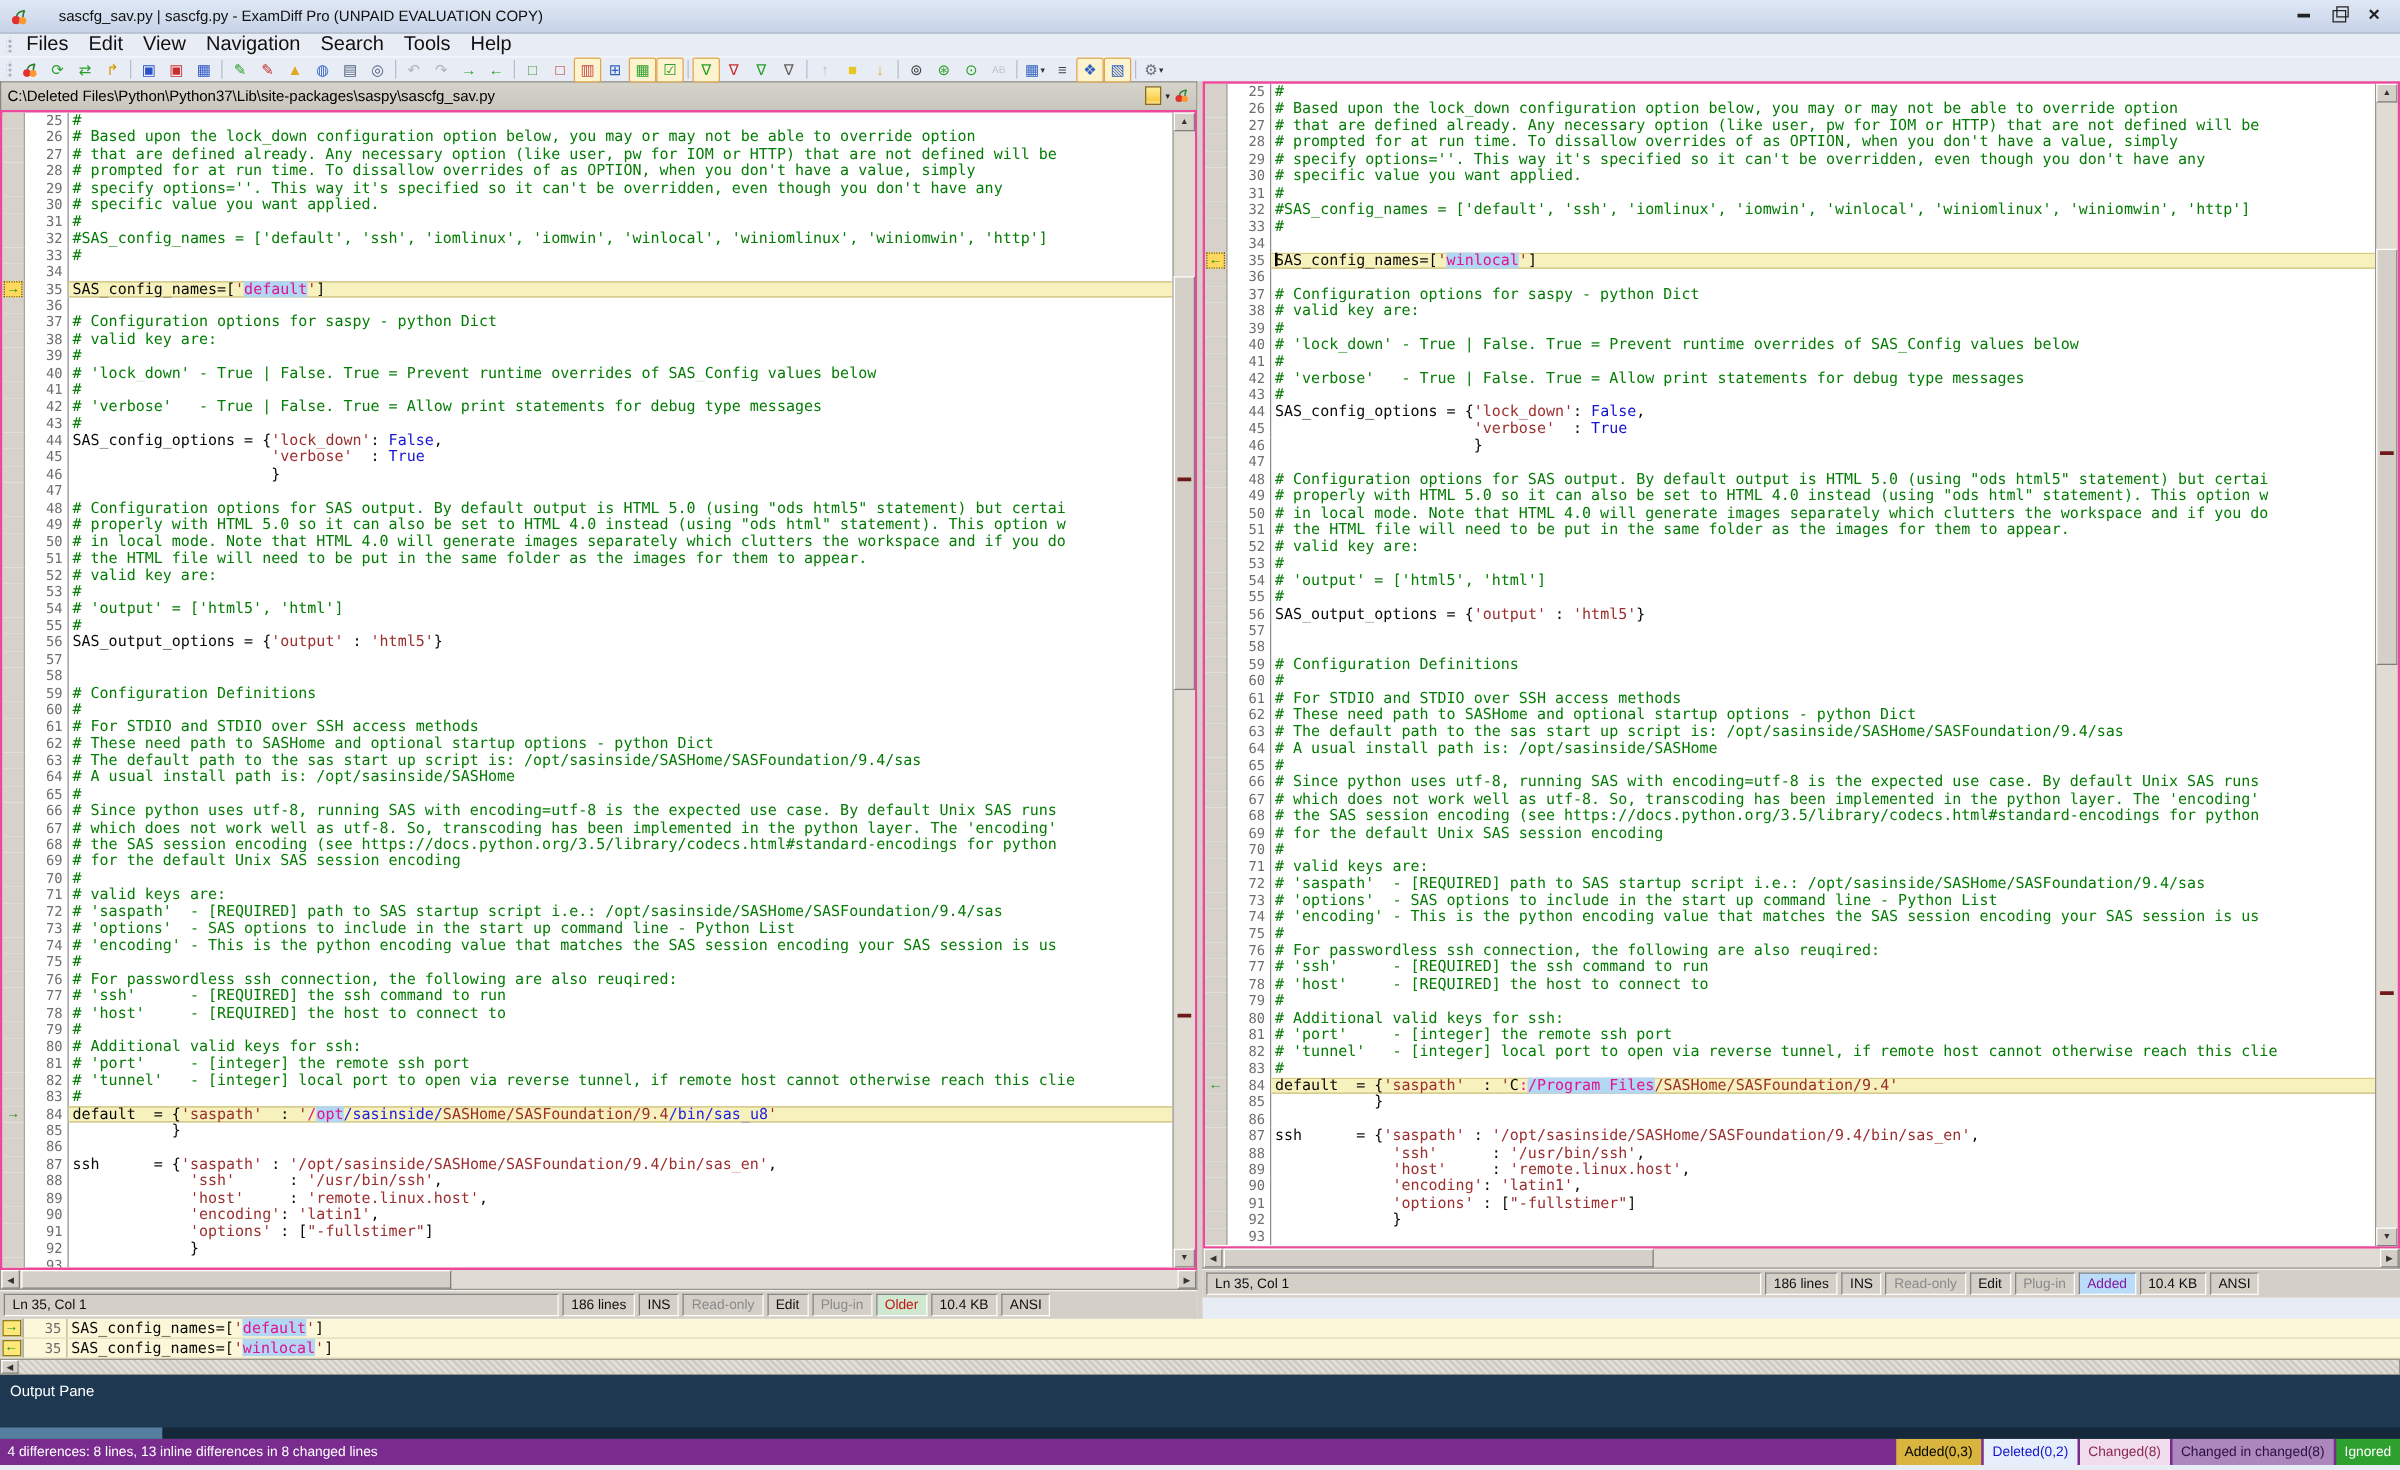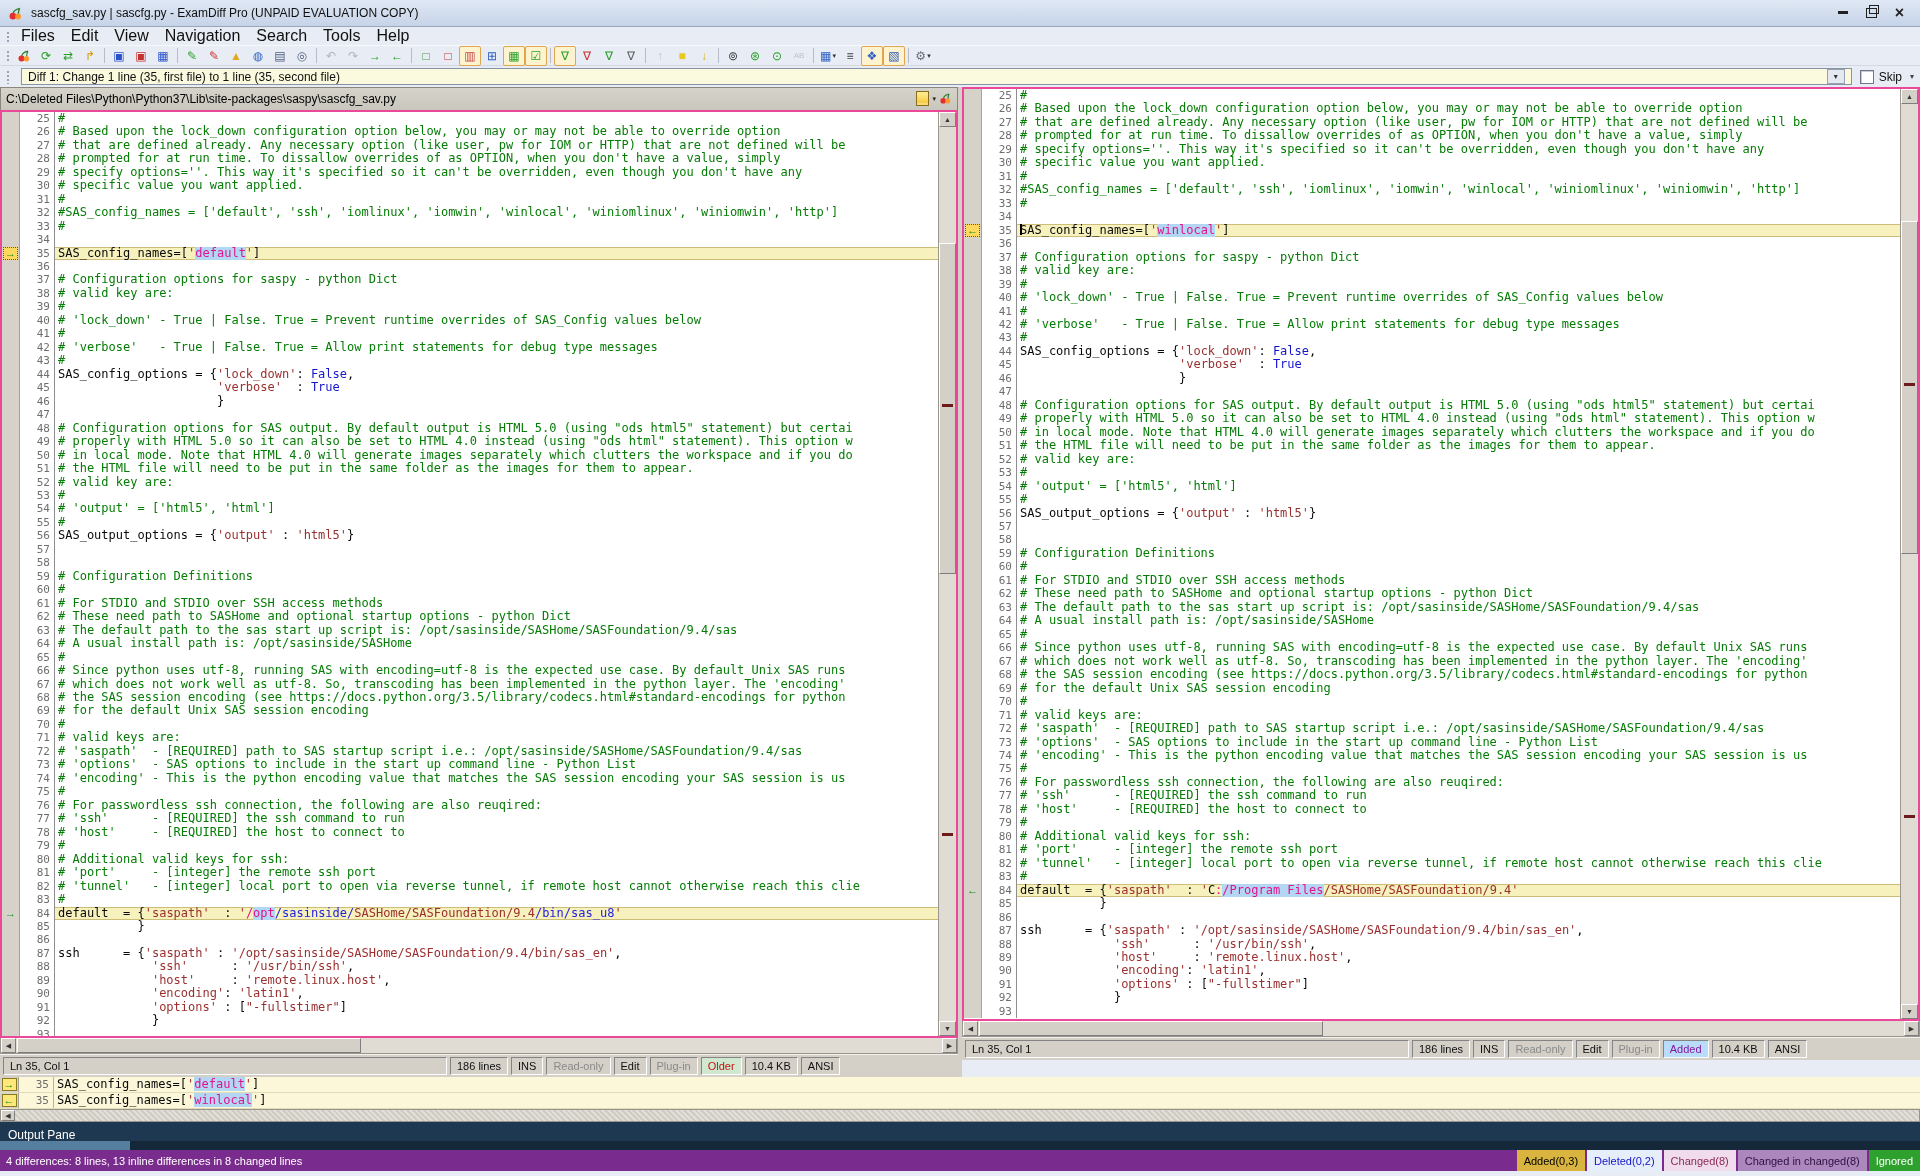--- a/index.html
+++ b/index.html
@@ -1,18 +1,18 @@
 <!DOCTYPE html>
 <html><head>
 <meta charset="utf-8">
 <style>
   html,body{margin:0;padding:0;}
   body{width:1920px;height:1176px;overflow:hidden;background:#e8ecf4;font-family:"Liberation Sans",sans-serif;-webkit-font-smoothing:none;}
   .titlebar{height:26px;background:linear-gradient(#dfe8f4,#c6d3e8);display:flex;align-items:center;padding:0 8px;border-bottom:1px solid #9aa6bc;}
-  .app-title{font-size:12px;color:#101010;margin-left:8px;}
+  .app-title{font-size:12px;color:#101010;margin-left:24px;}
   .winbtns{margin-left:auto;display:flex;align-items:center;gap:18px;padding-right:8px;}
   .wbtn{color:#222;font-size:14px;line-height:1;display:flex;align-items:flex-end;}
   .min-glyph{width:10px;height:3px;background:#222;margin-bottom:2px;}
   .restore-glyph{position:relative;width:9px;height:8px;border:1px solid #222;background:transparent;}
   .restore-glyph::before{content:"";position:absolute;top:-4px;left:2px;width:8px;height:7px;border:1px solid #222;}
   .close-glyph{font-size:16px;font-weight:bold;line-height:12px;}
   .menubar{height:18px;display:flex;align-items:center;background:#e8ecf4;padding-left:2px;}
   .grip{width:5px;height:70%;margin:0 3px;background-image:radial-gradient(#9aa2b4 1px,transparent 1.2px);background-size:4px 4px;background-position:1px 1px;}
   .menu-item{font-size:16px;padding:1px 8px;color:#101010;}
   .menu-item::first-letter{text-decoration:underline;}
@@ -68,21 +68,21 @@
   .newer{color:#8018a0;background:#badcf8;}
   .diff-details{background:#fbf7d8;}
   .drow{height:15px;display:flex;border-bottom:1px solid #e2ddb9;}
   .dgut{flex:0 0 18px;display:flex;align-items:center;justify-content:center;background:#d6d2ca;border-right:1px solid #a6a29a;}
   .dbox{background:#ffe87a;border:1px solid #8a7a20;line-height:1;padding:0 1px;display:flex;align-items:center;}
   .dnum{flex:0 0 30px;color:#6e6e6e;font:11px/15px "DejaVu Sans Mono","Liberation Mono",monospace;text-align:right;padding-right:4px;border-right:1px solid #b8b294;}
   .dcode{flex:1;font:12px/15px "DejaVu Sans Mono","Liberation Mono",monospace;white-space:pre;padding-left:3px;}
   .mini-scroll{height:13px;background:#d4d0c8;border:1px solid #98948c;box-sizing:border-box;display:flex;}
   .mini-btn{width:14px;display:flex;align-items:center;justify-content:center;font-size:7px;color:#333;background:#d4d0c8;border:1px solid;border-color:#fff #7e7e7e #7e7e7e #fff;box-sizing:border-box;}
   .mini-track{flex:1;background:repeating-linear-gradient(45deg,#cfccc4 0 2px,#e2dfd8 2px 4px);}
-  .output{height:28px;background:#1d3850;position:relative;color:#fff;}
+  .output{height:51px;background:#1d3850;position:relative;color:#fff;}
   .output-label{font-size:12px;padding:6px 0 0 8px;}
   .output-tab{position:absolute;bottom:0;left:0;width:130px;height:9px;background:#567e9e;}
   .output-rest{position:absolute;bottom:0;left:130px;right:0;height:9px;background:#15283a;}
   .bstatus{height:21px;background:#7a2b8e;display:flex;align-items:center;color:#fff;font-size:11px;padding-left:6px;}
   .badges{margin-left:auto;display:flex;gap:2px;align-self:stretch;}
   .badge{display:flex;align-items:center;padding:0 7px;font-size:11px;white-space:nowrap;}
   .cherry-svg{width:15px;height:15px;display:block;}
 </style>
 </head>
 <body>
@@ -249,32 +249,20 @@
           <span style="color: rgb(48, 96, 192);">▧</span>
         </span>
         <span class="tsep"></span>
         <span class="tbtn">
           <span style="color: rgb(106, 112, 128);">⚙</span>
           <span class="dd-mini">▾</span>
         </span>
       </span>
   </div>
 
-  <div class="diffbar">
-    <span class="grip"></span>
-    <div class="diff-field">
-      <span>Diff 1: Change 1 line (35, first file) to 1 line (35, second file)</span>
-      <span class="diff-dd">▼</span>
-    </div>
-    <span class="skip">
-      <span class="checkbox"></span>
-      <span>Skip</span>
-    </span>
-    <span class="chev">▾</span>
-  </div>
 
   <div class="panes">
 
     <div class="pane">
       <div class="pane-header inactive">
         <span>C:\Deleted Files\Python\Python37\Lib\site-packages\saspy\sascfg_sav.py</span>
         <span class="hdr-icons">
           <span class="doc-icon"></span>
           <span class="hdr-caret">▾</span>
           <svg class="cherry-svg" viewBox="0 0 16 16" style="width:13px;height:13px">

